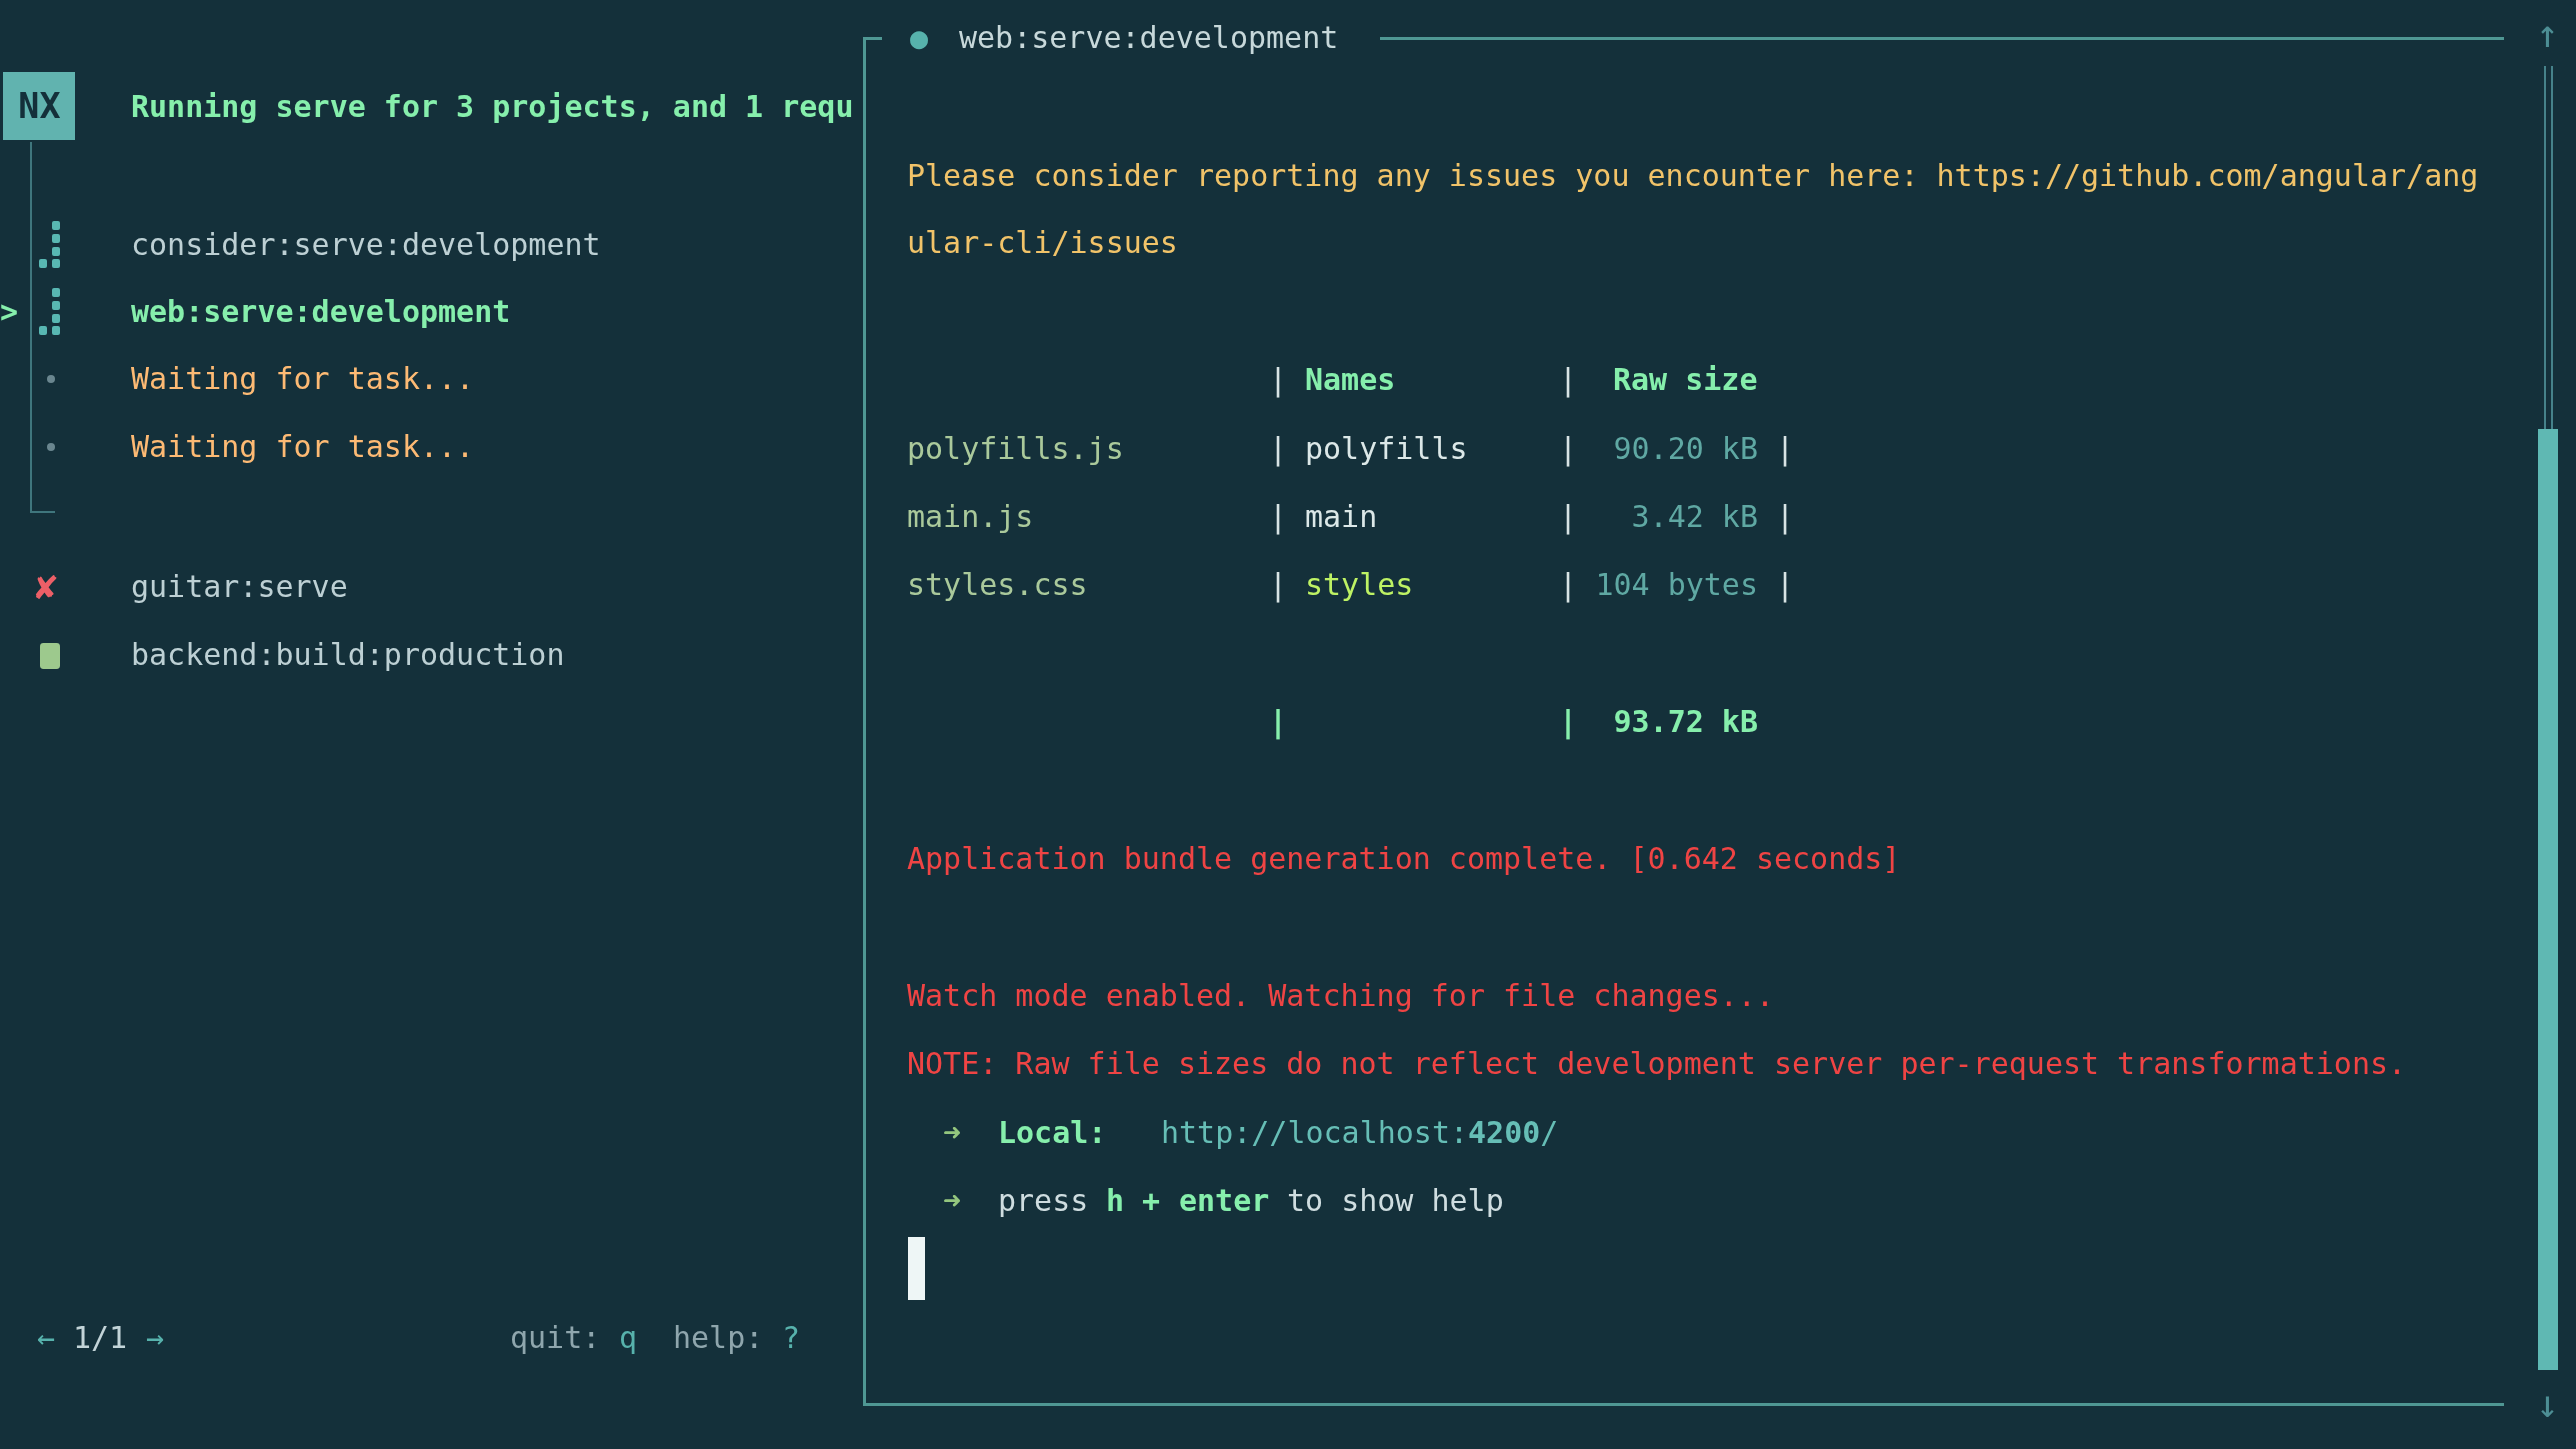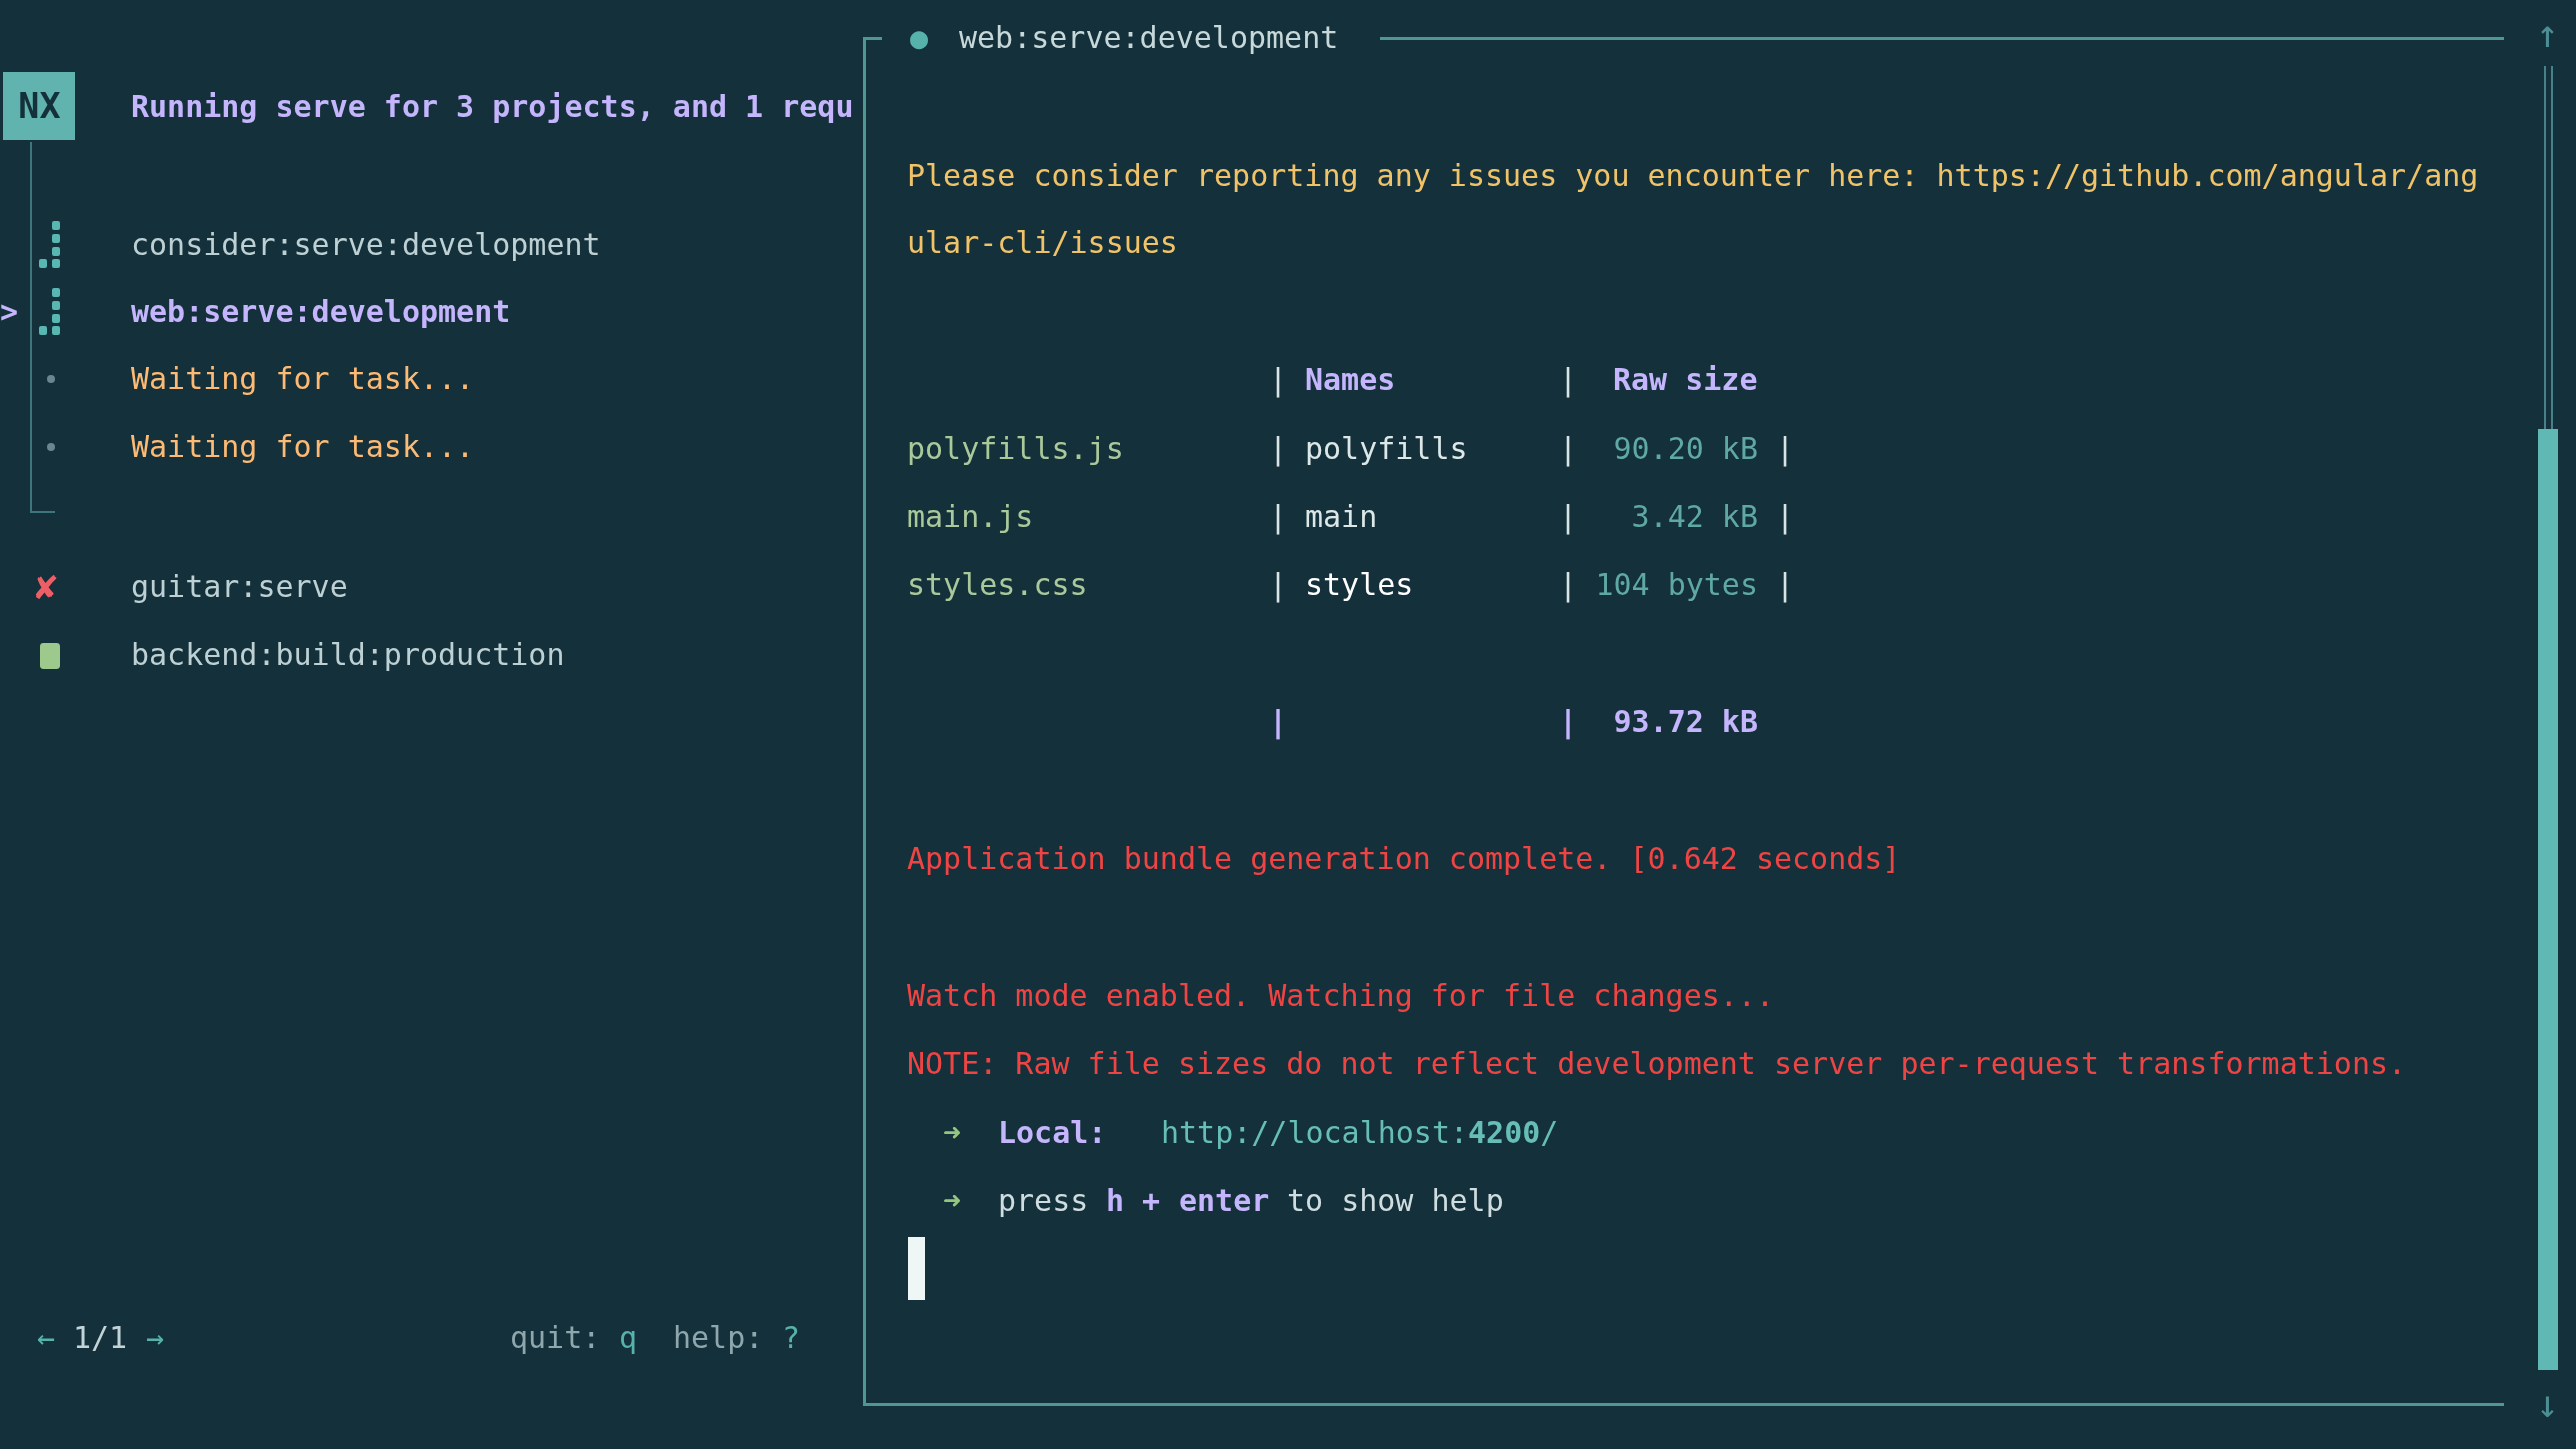--- a/index.html
+++ b/index.html
@@ -1,20 +1,20 @@
 <!DOCTYPE html>
 <html style="font-size:10.7px"><head>
 <meta charset="utf-8">
 <style>
   html,body{margin:0;padding:0;width:2576px;height:1449px;overflow:hidden;background:#14303a;}
   .canvas{position:absolute;inset:0;width:2576px;height:1449px;background:#14303a;
           font-family:"DejaVu Sans Mono","Liberation Mono",monospace;}
   .line{position:absolute;height:68px;line-height:68px;font-size:30px;white-space:pre;color:#bfd2d6;}
   .b{font-weight:bold;}
-  .white{color:#c4b5fd;}
+  .white{color:#86efac;}
   .soft{color:#ef4444;}
   .dim{color:#fdba74;}
   .gray{color:#8fa6ad;}
   .yellow{color:#f1c369;}
   .filegreen{color:#aac99b;}
   .sizeteal{color:#5fa8a3;}
   .urlteal{color:#66beb6;}
   .teal{color:#57b2ac;}
   .red{color:#ec5f67;}
   .arrowgreen{color:#94c67e;}
@@ -111,21 +111,21 @@
 
   <div class="line filegreen" style="left:907px;top:483px;">main.js</div>
   <div class="line pipe" style="left:1269px;top:483px;">|</div>
   <div class="line" style="left:1305px;top:483px;color:#dce8e8;">main</div>
   <div class="line pipe" style="left:1559px;top:483px;">|</div>
   <div class="line sizeteal size-cell" style="top:483px;">3.42 kB</div>
   <div class="line pipe" style="left:1776px;top:483px;">|</div>
 
   <div class="line filegreen" style="left:907px;top:551px;">styles.css</div>
   <div class="line pipe" style="left:1269px;top:551px;">|</div>
-  <div class="line" style="left:1305px;top:551px;color:#ffffff;">styles</div>
+  <div class="line" style="left:1305px;top:551px;color:#bef264;">styles</div>
   <div class="line pipe" style="left:1559px;top:551px;">|</div>
   <div class="line sizeteal size-cell" style="top:551px;">104 bytes</div>
   <div class="line pipe" style="left:1776px;top:551px;">|</div>
 
   <div class="line b white" style="left:1269px;top:688px;">|</div>
   <div class="line b white" style="left:1559px;top:688px;">|</div>
   <div class="line b white size-cell" style="top:688px;">93.72 kB</div>
 
   <div class="line soft" style="left:907px;top:825px;">Application bundle generation complete. [0.642 seconds]</div>
   <div class="line soft" style="left:907px;top:962px;">Watch mode enabled. Watching for file changes...</div>

